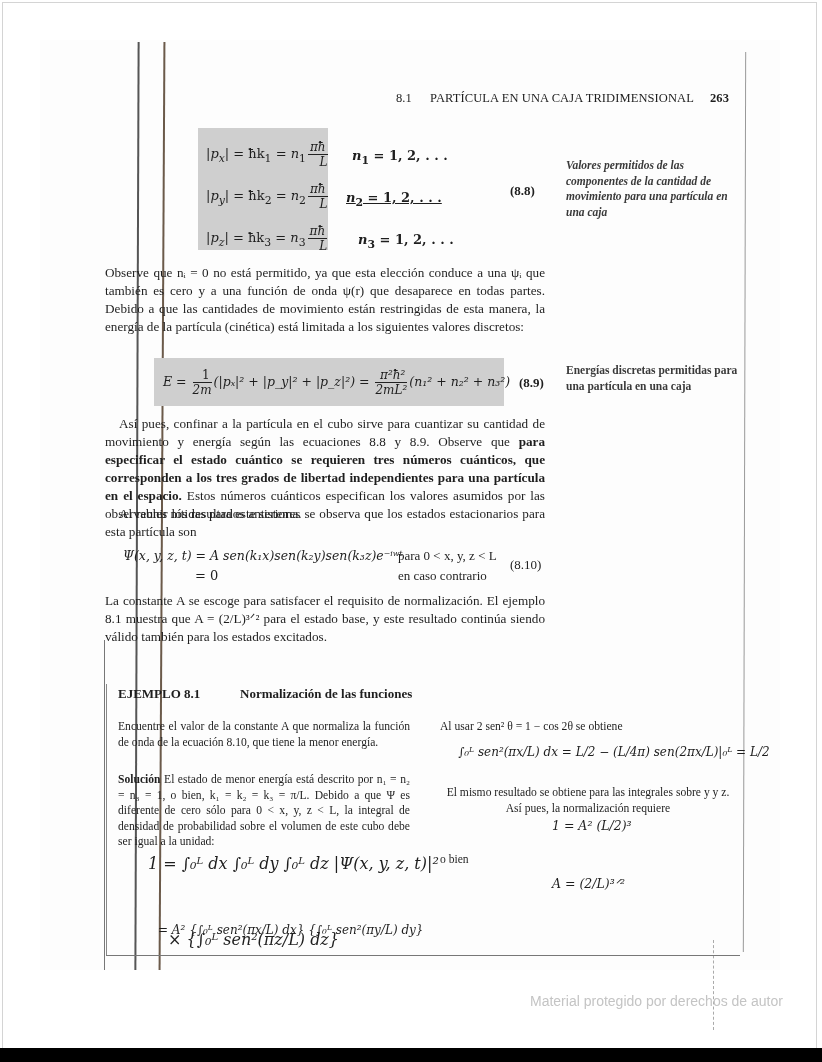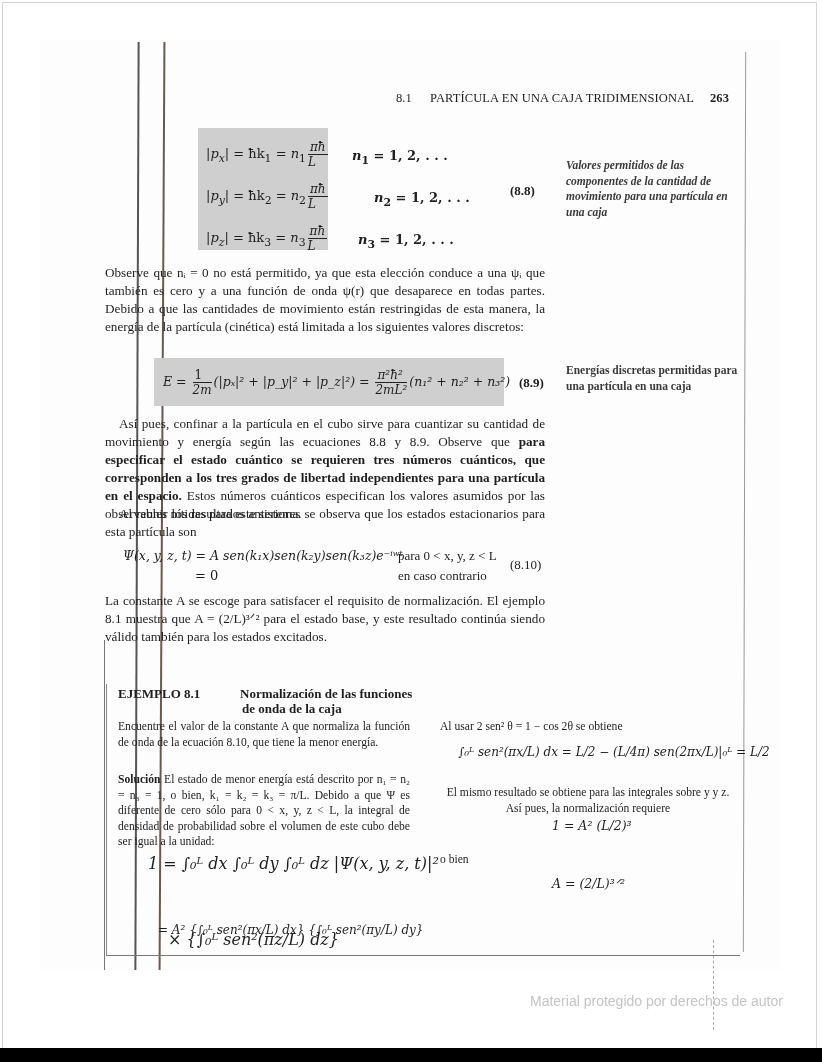--- a/index.html
+++ b/index.html
@@ -24,21 +24,21 @@
   .vline.dotted { left:713px; top:940px; height:90px; width:0; border-left:1px dashed #aaa; background:none; }
 
   .running-head { position:absolute; top:91px; left:396px; font-size:12.5px; letter-spacing:0.1px; }
   .running-head .secnum { position:absolute; left:0; }
   .running-head .sectitle { position:absolute; left:34px; white-space:nowrap; }
   .running-head .pagenum { position:absolute; left:314px; font-weight:bold; }
 
   .eqbox { position:absolute; background:#cfcfcf; }
   .math { font-family:"DejaVu Serif", serif; font-style:italic; font-size:13px; white-space:nowrap; position:absolute; }
   .math .up { font-style:normal; }
-  .frac { display:inline-block; vertical-align:middle; text-align:left; margin:0 2px; }
+  .frac { display:inline-block; vertical-align:middle; text-align:right; margin:0 2px; }
   .frac .num { display:block; border-bottom:1px solid #222; padding:0 2px; font-size:12px; line-height:14px; }
   .frac .den { display:block; font-size:12px; line-height:14px; }
   .nval { position:absolute; font-family:"DejaVu Serif", serif; font-size:13px; font-weight:bold; white-space:nowrap; }
   .nval i { font-style:italic; }
   .eqnum { position:absolute; font-size:13px; font-weight:bold; }
 
   .margin-note { position:absolute; font-size:11.5px; font-weight:bold; color:#3a3a3a; line-height:15.5px; }
 
   .para { position:absolute; left:105px; width:440px; font-size:13.2px; line-height:18px; text-align:justify; }
   .para .indent { display:inline-block; width:14px; }
@@ -70,21 +70,21 @@
   <span class="secnum">8.1</span>
   <span class="sectitle">PARTÍCULA EN UNA CAJA TRIDIMENSIONAL</span>
   <span class="pagenum">263</span>
 </div>
 
 <div class="eqbox" style="left:198px; top:128px; width:130px; height:122px;"></div>
 <div id="eq88">
     <div class="math" style="left: 206px; top: 140px;"><span>|p</span><sub>x</sub><span class="up">| = ħk</span><sub class="up">1</sub><span> = n</span><sub class="up">1</sub><span class="frac"><span class="num">πħ</span><span class="den">L</span></span></div>
     <div class="nval" style="left: 352px; top: 148px;"><i>n</i><sub>1</sub><span> = 1, 2,  .  .  .</span></div>
     <div class="math" style="left: 206px; top: 182px;"><span>|p</span><sub>y</sub><span class="up">| = ħk</span><sub class="up">2</sub><span> = n</span><sub class="up">2</sub><span class="frac"><span class="num">πħ</span><span class="den">L</span></span></div>
-    <div class="nval" style="left: 374px; top: 190px;"><i>n</i><sub>2</sub><span> = 1, 2,  .  .  .</span></div>
+    <div class="nval" style="left: 346px; top: 190px; text-decoration: underline;"><i>n</i><sub>2</sub><span> = 1, 2,  .  .  .</span></div>
     <div class="math" style="left: 206px; top: 224px;"><span>|p</span><sub>z</sub><span class="up">| = ħk</span><sub class="up">3</sub><span> = n</span><sub class="up">3</sub><span class="frac"><span class="num">πħ</span><span class="den">L</span></span></div>
     <div class="nval" style="left: 358px; top: 232px;"><i>n</i><sub>3</sub><span> = 1, 2,  .  .  .</span></div>
   </div>
 <div class="eqnum" style="left:510px; top:183px;">(8.8)</div>
 <div class="margin-note" style="left:566px; top:158px; width:170px;font-style:italic;">Valores permitidos de las componentes de la cantidad de movimiento para una partícula en una caja</div>
 
 <div class="para" style="top:264px;">Observe que nᵢ = 0 no está permitido, ya que esta elección conduce a una ψᵢ que también es cero y a una función de onda ψ(r) que desaparece en todas partes. Debido a que las cantidades de movimiento están restringidas de esta manera, la energía de la partícula (cinética) está limitada a los siguientes valores discretos:</div>
 
 <div class="eqbox" style="left:154px; top:358px; width:350px; height:48px;"></div>
 <div class="math" style="left:163px; top:368px; font-size:12.5px;">
@@ -102,21 +102,20 @@
 <div class="math" style="left:195px; top:568px; font-style:normal;">= 0</div>
 <div style="position:absolute; left:398px; top:568px; font-size:13px;">en caso contrario</div>
 <div class="eqnum" style="left:510px; top:557px; font-weight:normal;">(8.10)</div>
 
 <div class="para" style="top:592px;">La constante A se escoge para satisfacer el requisito de normalización. El ejemplo 8.1 muestra que A = (2/L)³ᐟ² para el estado base, y este resultado continúa siendo válido también para los estados excitados.</div>
 
 <div class="ex-box-left"></div>
 <div class="ex-box-bottom"></div>
 <div class="ex-title">
   <span class="label">EJEMPLO 8.1</span><span>Normalización de las funciones</span>
-  <span class="line2">de onda de la caja</span>
 </div>
 
 <div class="para small" style="left:118px; top:719px; width:292px;">Encuentre el valor de la constante A que normaliza la función de onda de la ecuación 8.10, que tiene la menor energía.</div>
 <div class="para small" style="left:118px; top:772px; width:292px;"><b>Solución</b><span> El estado de menor energía está descrito por n₁ = n₂ = n₃ = 1, o bien, k₁ = k₂ = k₃ = π/L. Debido a que Ψ es diferente de cero sólo para 0 &lt; x, y, z &lt; L, la integral de densidad de probabilidad sobre el volumen de este cubo debe ser igual a la unidad:</span></div>
 
 <div class="math" style="left:148px; top:854px; font-size:16px;">1 = ∫₀ᴸ dx ∫₀ᴸ dy ∫₀ᴸ dz |Ψ(x, y, z, t)|²</div>
 <div class="math" style="left:158px; top:893px; font-size:12px;margin-top:30px;">= A² {∫₀ᴸ sen²(πx/L) dx} {∫₀ᴸ sen²(πy/L) dy}</div>
 <div class="math" style="left:168px; top:930px; font-size:16px;">× {∫₀ᴸ sen²(πz/L) dz}</div>
 
 <div class="small" style="position:absolute; left:440px; top:719px;">Al usar 2 sen² θ = 1 − cos 2θ se obtiene</div>

